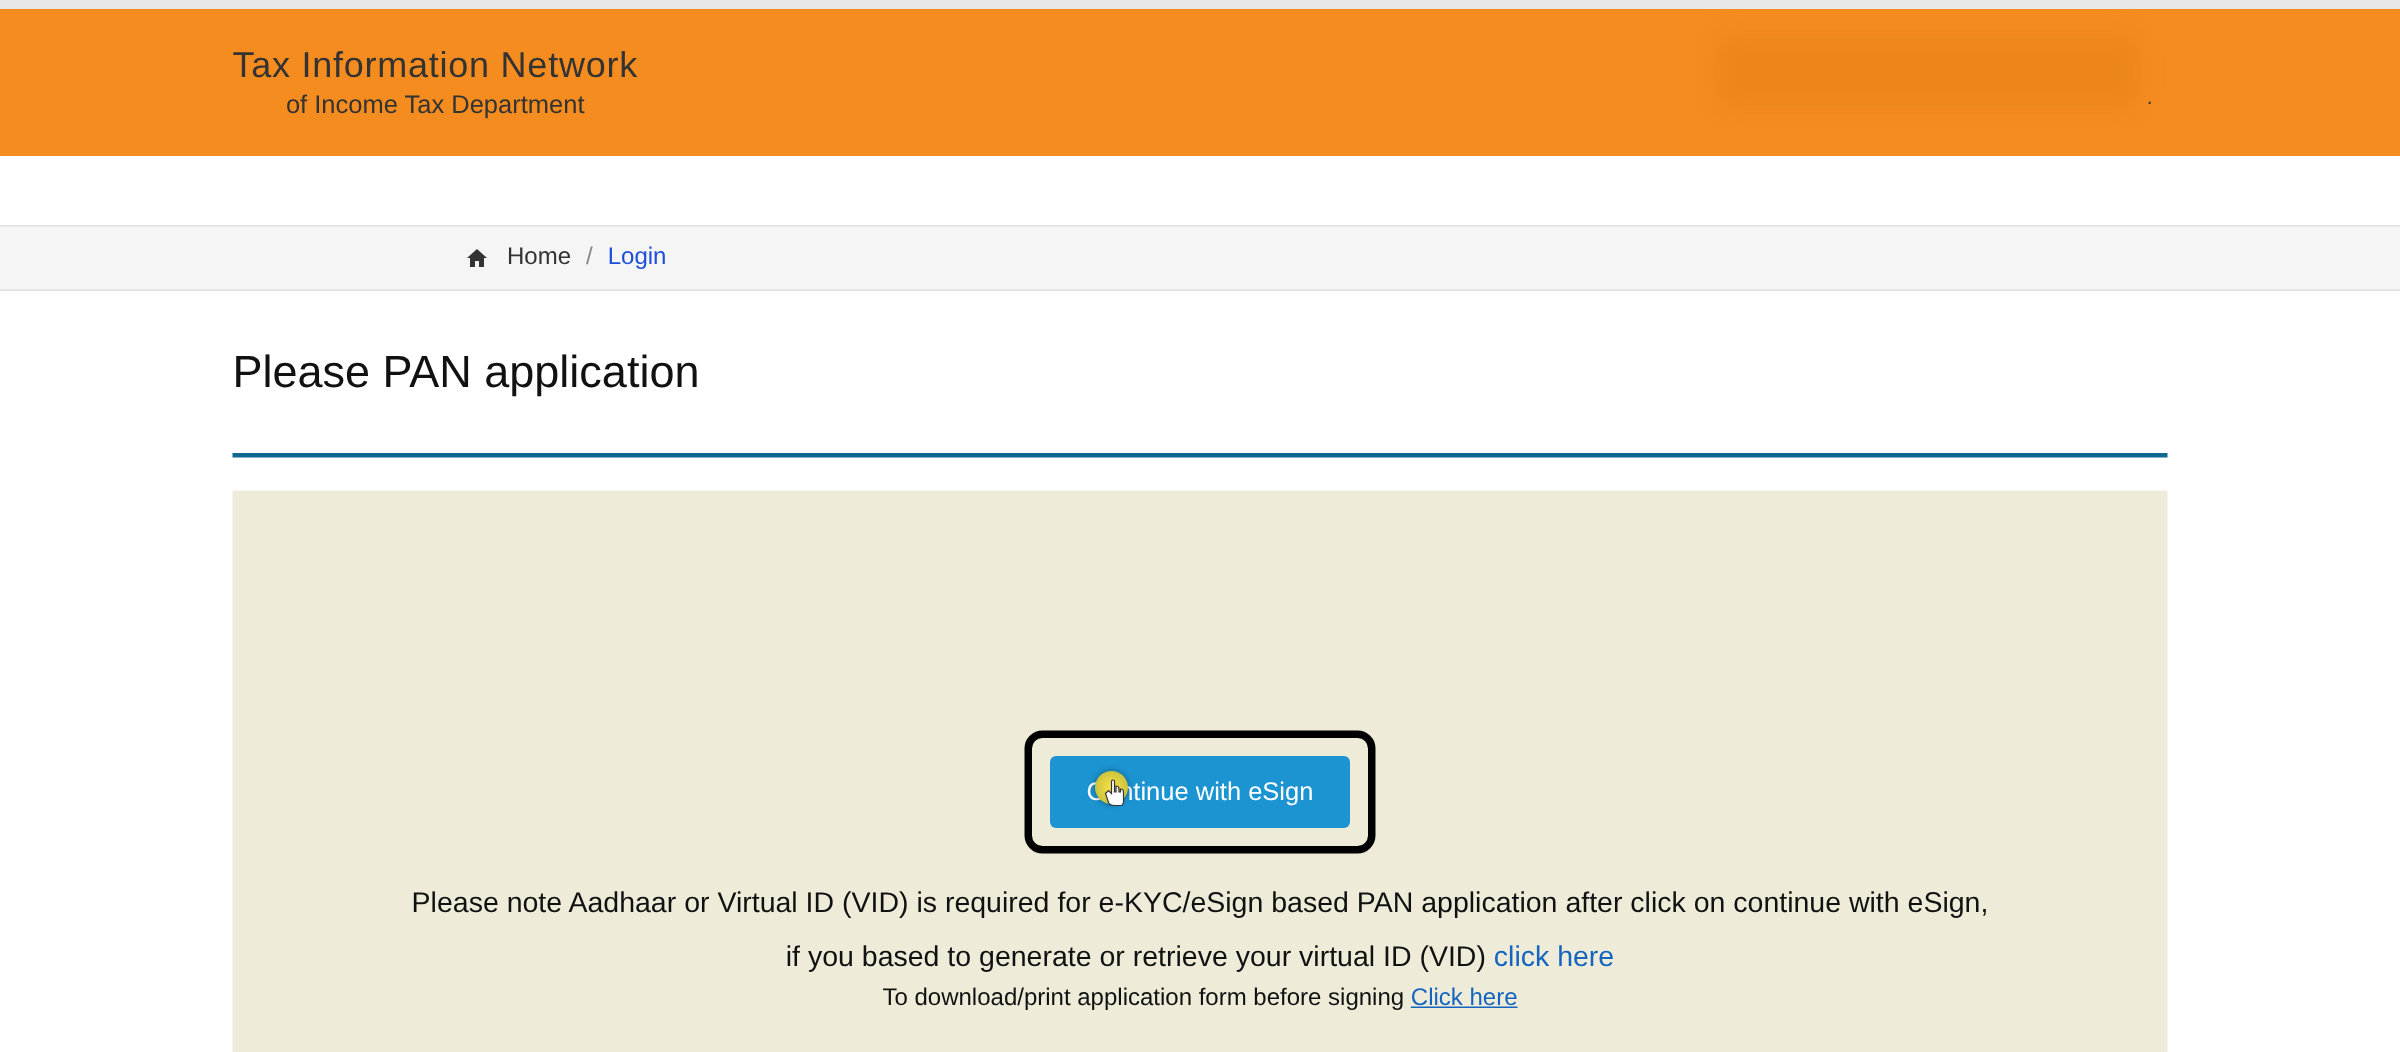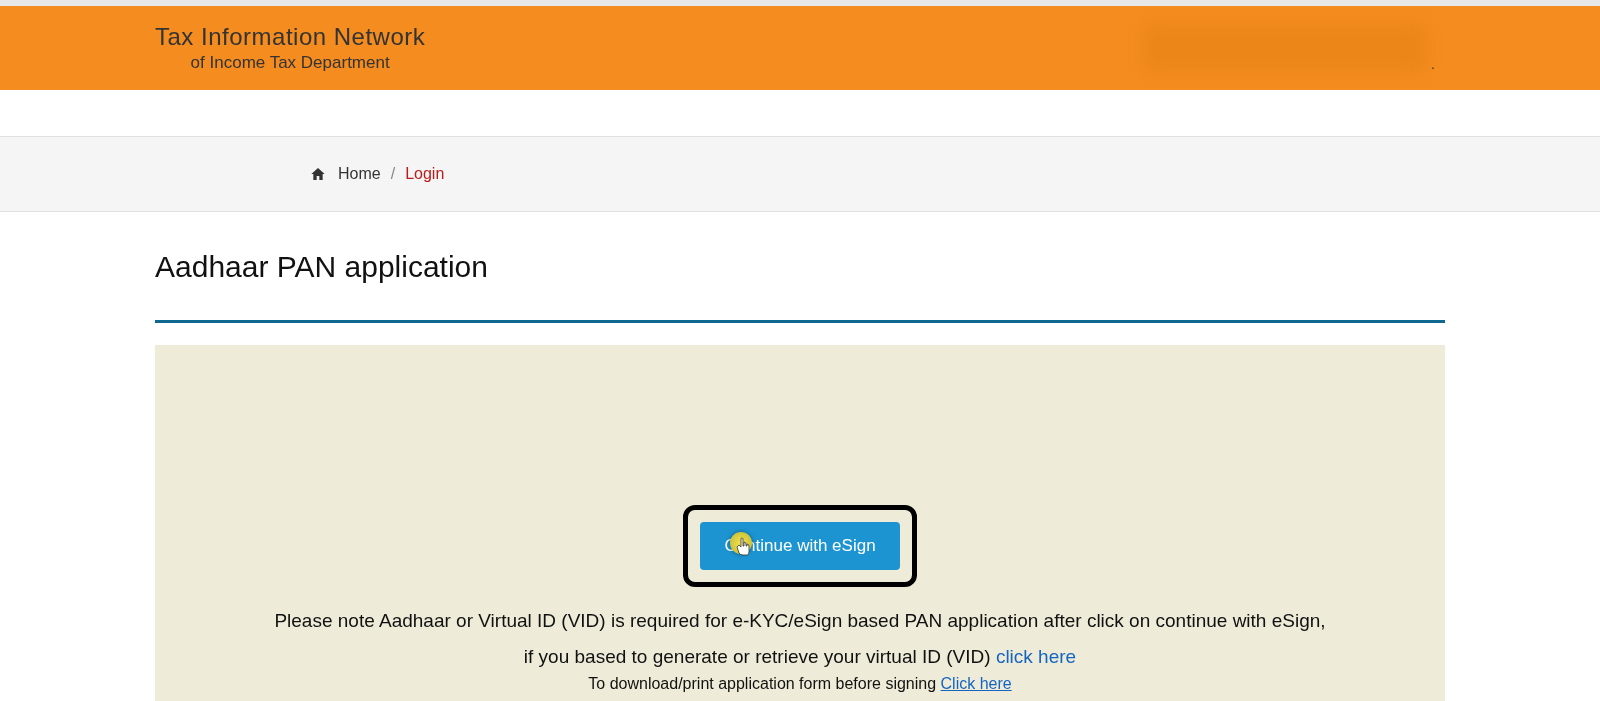--- a/index.html
+++ b/index.html
@@ -11,21 +11,21 @@
       font-family: Arial, Helvetica, sans-serif;
       background: #fff;
       width: 1600px;
     }
     .top-strip {
       height: 6px;
       background: #e8e8e8;
     }
     .header-banner {
       background: #f48c1f;
-      height: 84px;
+      height: 98px;
       display: flex;
       align-items: center;
       padding-left: 155px;
       position: relative;
     }
     .header-title {
       color: #333;
     }
     .header-title-main {
       font-size: 24px;
@@ -60,41 +60,41 @@
       background: #fff;
     }
     .breadcrumb-bar {
       background: #f5f5f5;
       border-top: 1px solid #e0e0e0;
       border-bottom: 1px solid #e0e0e0;
       padding: 12px 0;
     }
     .breadcrumb-inner {
       max-width: 1290px;
-      margin: 16px auto;
+      margin: 0 auto;
       padding-left: 155px;
       display: flex;
       align-items: center;
       font-size: 16px;
       color: #333;
     }
     .home-icon {
       margin-right: 12px;
       display: inline-flex;
     }
     .breadcrumb-link {
       color: #333;
       text-decoration: none;
     }
     .breadcrumb-sep {
       margin: 0 10px;
       color: #888;
     }
     .breadcrumb-current {
-      color: #b91c1c;
+      color: #1d4ed8;
     }
     .main-content {
       padding: 0 155px;
     }
     .page-title {
       font-size: 30px;
       font-weight: normal;
       color: #111;
       margin-top: 38px;
       margin-bottom: 36px;
@@ -192,21 +192,21 @@
         <path d="M12 3l10 9h-3v9h-5v-6h-4v6H5v-9H2l10-9z"></path>
       </svg>
     </span>
     <a href="#" class="breadcrumb-link">Home</a>
     <span class="breadcrumb-sep">/</span>
     <span class="breadcrumb-current">Login</span>
   </div>
 </div>
 
 <div class="main-content">
-  <h1 class="page-title">Aadhaar PAN application</h1>
+  <h1 class="page-title">Please PAN application</h1>
   <div class="blue-divider"></div>
 
   <div class="action-panel">
     <div class="esign-button-wrap">
       <button class="esign-button">Continue with eSign</button>
       <div class="cursor-pointer">
         <div class="cursor-ring"></div>
         <div class="cursor-hand">
           <svg width="16" height="20" viewBox="0 0 16 20">
             <path fill="#fff" stroke="#333" stroke-width="0.8" d="M6 2 L6 10 L4 8 L2 10 L4 16 Q5 18 8 18 L12 18 Q14 18 14 15 L14 9 Q14 7 12 7 L12 9 L11 9 L11 7 Q11 5 9 5 L9 9 L8 9 L8 2 Q8 1 7 1 Q6 1 6 2 Z"></path>

